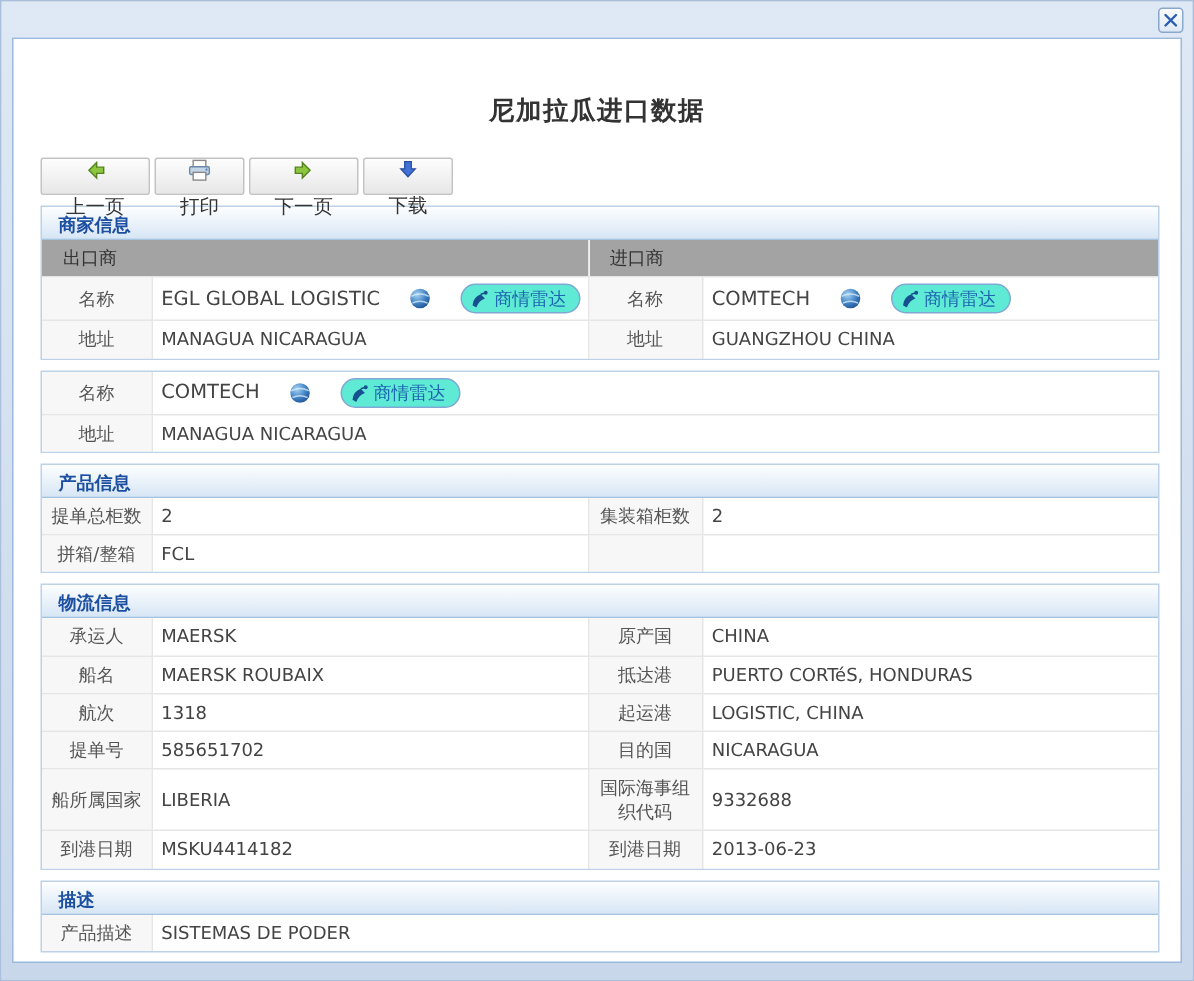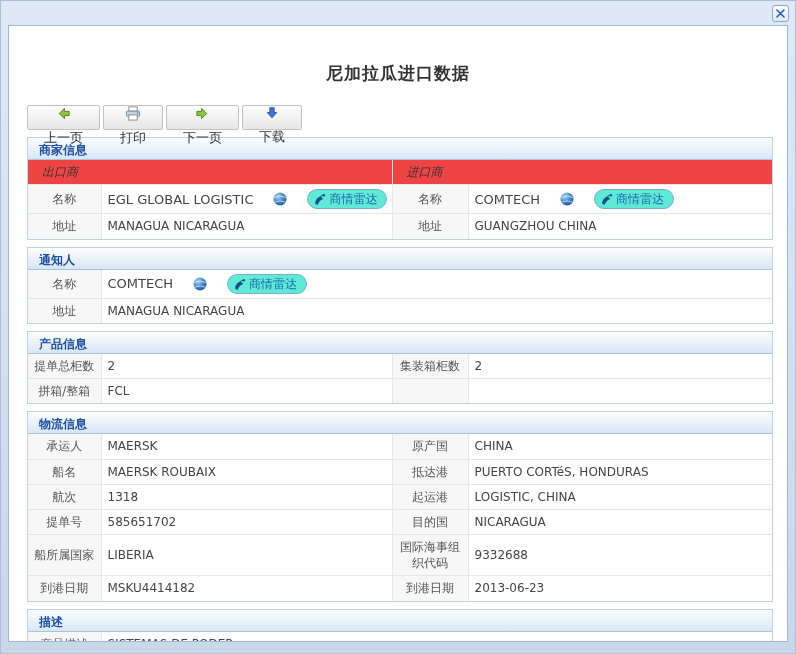--- a/index.html
+++ b/index.html
@@ -53,21 +53,21 @@
   td {
     border:1px solid #e6e6e6; font-size:12px; color:#444;
     padding:4px 6px; line-height:1.35; vertical-align:middle;
     overflow:hidden;
   }
   tr:first-child td { border-top:none; }
   tr:last-child td { border-bottom:none; }
   td:first-child { border-left:none; }
   td:last-child { border-right:none;margin-left:10px; }
   td.lbl { background:#f7f7f7; text-align:center; color:#555; }
-  td.subhdr { background:#ef4444; color:#333; padding-left:14px;font-style:italic; }
+  td.subhdr { background:#a3a3a3; color:#333; padding-left:14px; }
   td.val { background:#fff; }
   .val-flex { display:flex; align-items:center; gap:20px; }
   .name-text { font-size:13px; color:#444; white-space:nowrap; }
   .globe { display:inline-flex; cursor:pointer; }
   .radar-badge {
     display:inline-flex; align-items:center; gap:3px;
     border:1px solid #7fa9d4; border-radius:10px;
     padding:1px 9px 1px 6px; cursor:pointer;
     color:#1e66b0; font-size:12px; white-space:nowrap;
     background:#5eead4;
@@ -204,21 +204,20 @@
           <td class="lbl">地址</td>
           <td class="val">MANAGUA NICARAGUA</td>
           <td class="lbl">地址</td>
           <td class="val">GUANGZHOU CHINA</td>
         </tr>
       </tbody>
         </table>
     </div>
 
     <div class="section">
-      <div class="section-header">通知人</div>
       <table>
         <colgroup>
             <col class="c-label1">
             <col class="c-value1">
             <col class="c-label2">
             <col>
           </colgroup>
         <tbody>
             <tr class="name-row">
           <td class="lbl">名称</td>

